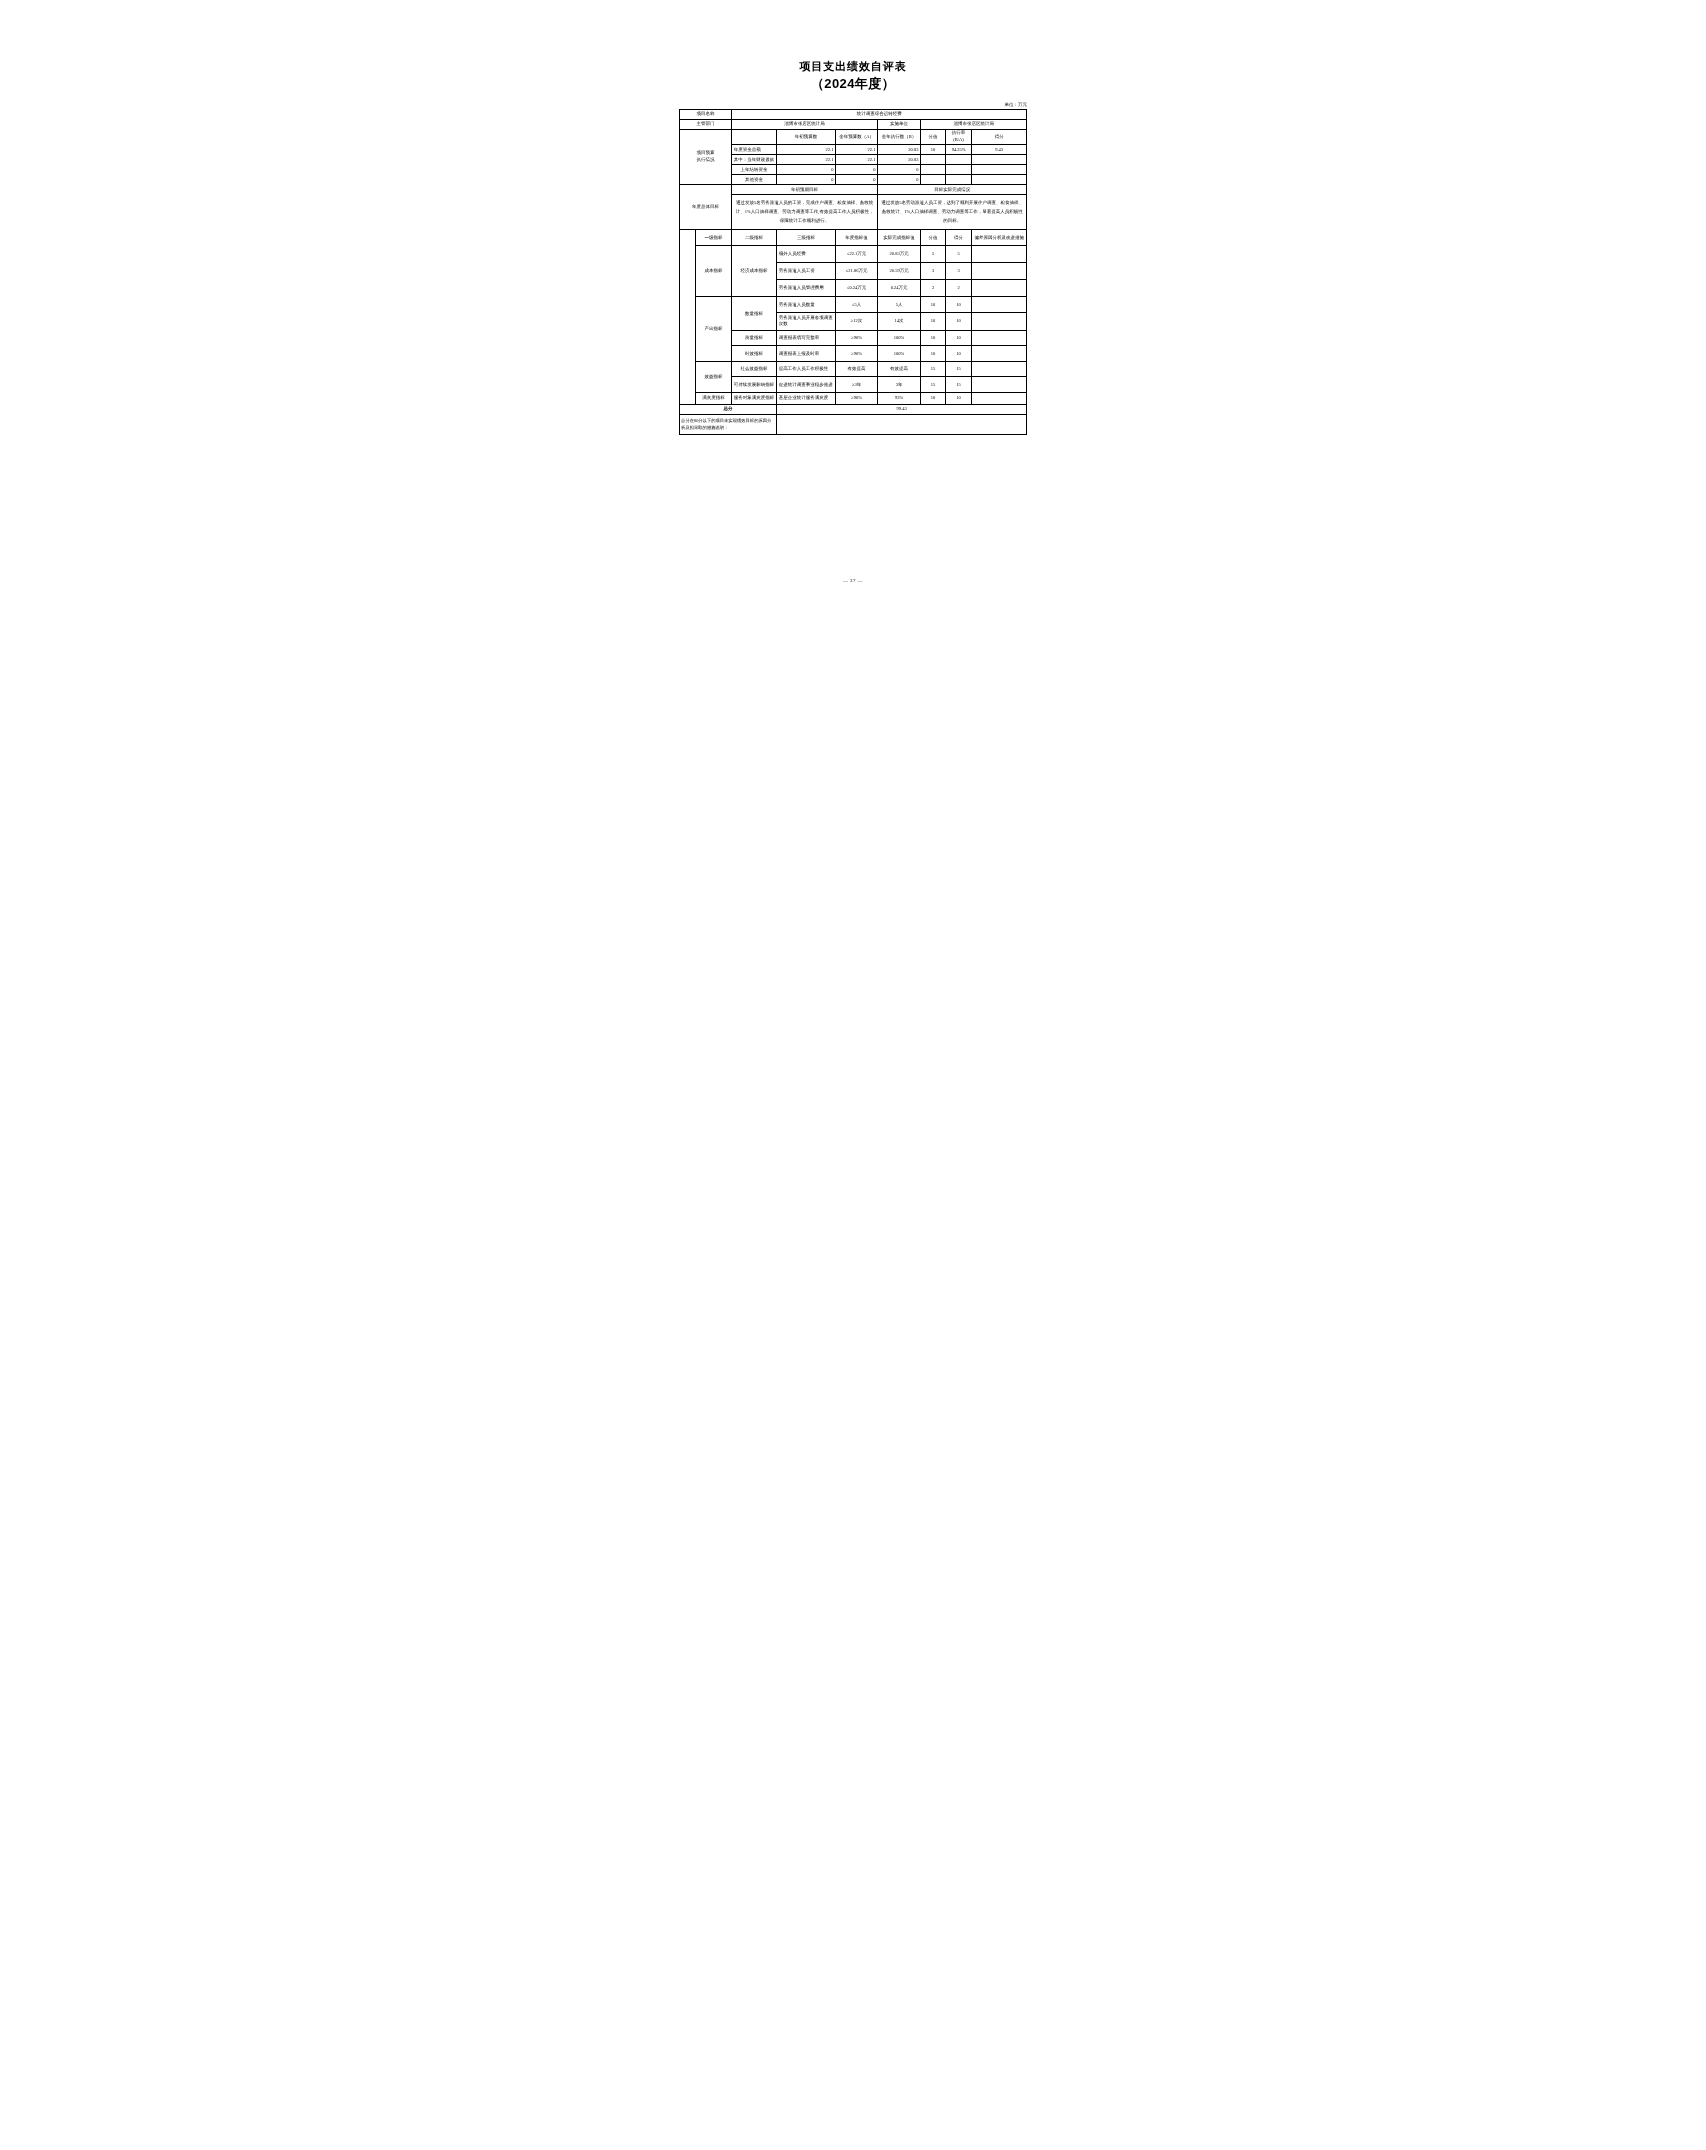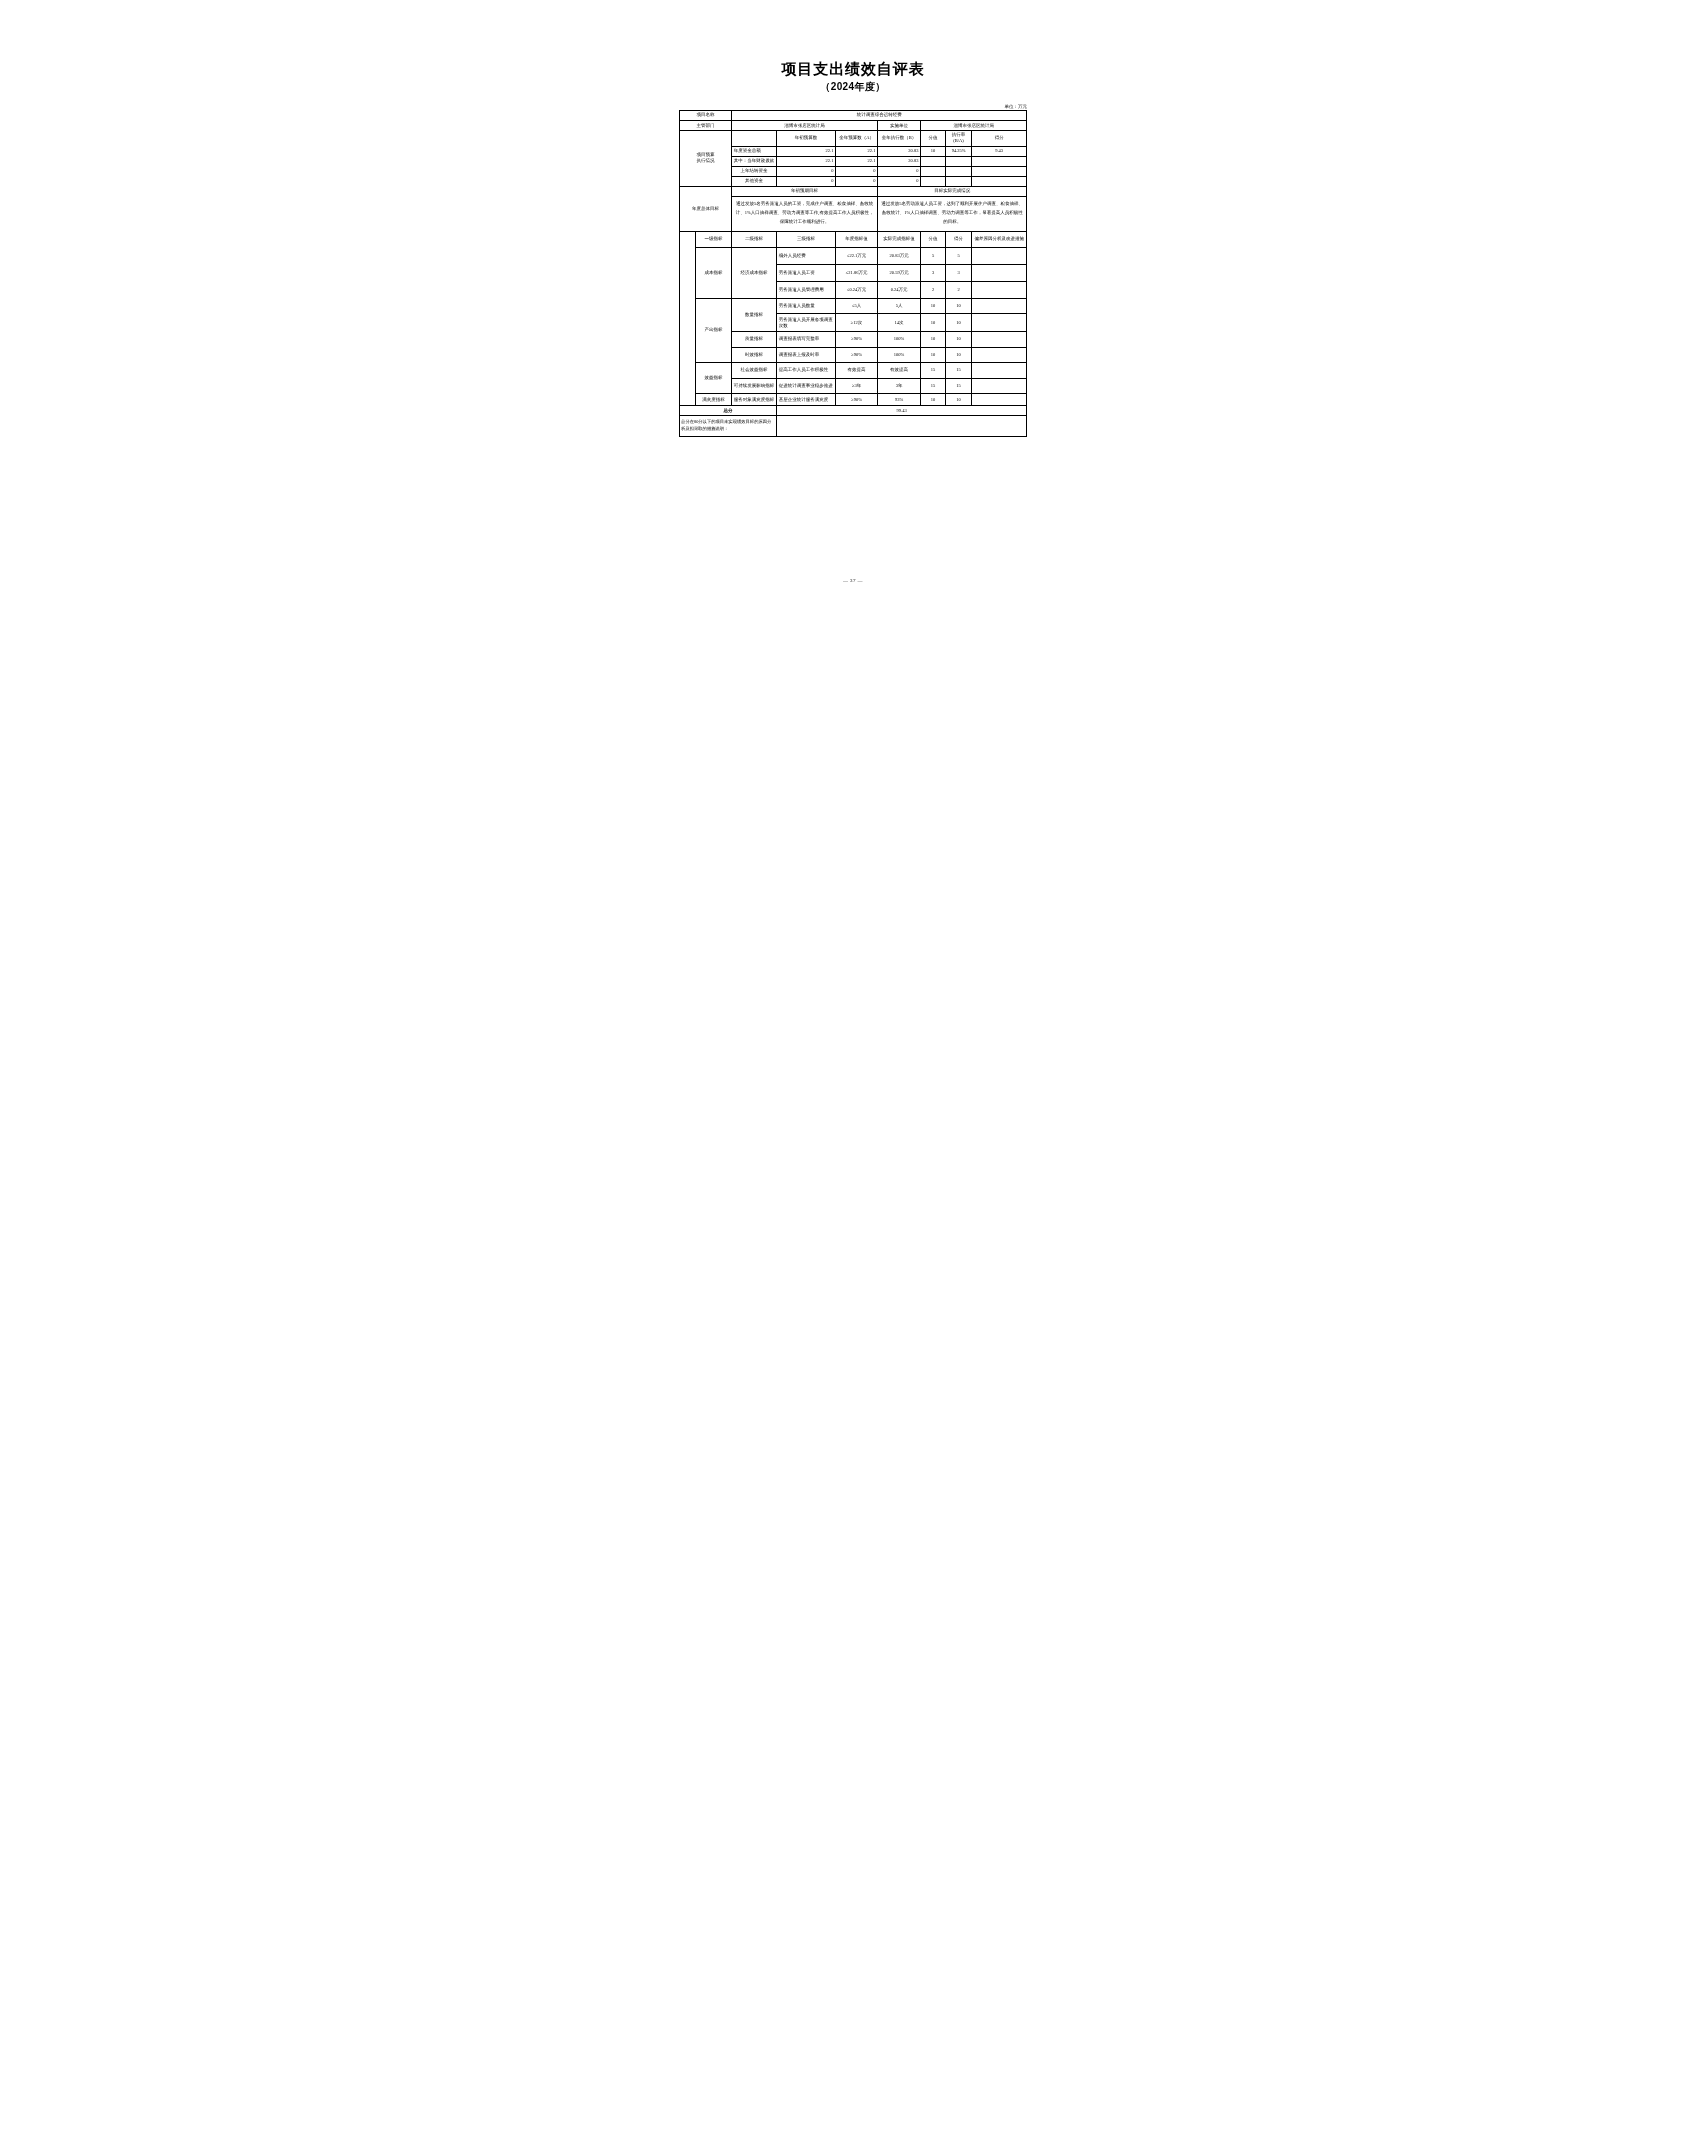--- a/index.html
+++ b/index.html
@@ -10,30 +10,30 @@
     margin: 0 auto;
     background: #ffffff;
     color: #000000;
     font-family: "Liberation Serif", "DejaVu Serif", serif;
   }
   .doc-title {
     padding-top: 59px;
     text-align: center;
     font-family: "Liberation Sans", "DejaVu Sans", sans-serif;
     font-weight: 700;
-    font-size: 15px;
+    font-size: 11px;
     line-height: 1.3;
     letter-spacing: 0.9px;
   }
   .doc-subtitle {
     margin-top: 1.7px;
     text-align: center;
     font-family: "Liberation Sans", "DejaVu Sans", sans-serif;
     font-weight: 700;
-    font-size: 10px;
+    font-size: 13px;
     letter-spacing: 0.4px;
   }
   .unit-row {
     width: 348px;
     margin: 9.5px auto 1.3px auto;
     text-align: right;
     font-size: 4.5px;
   }
   table.main {
     width: 348px;

